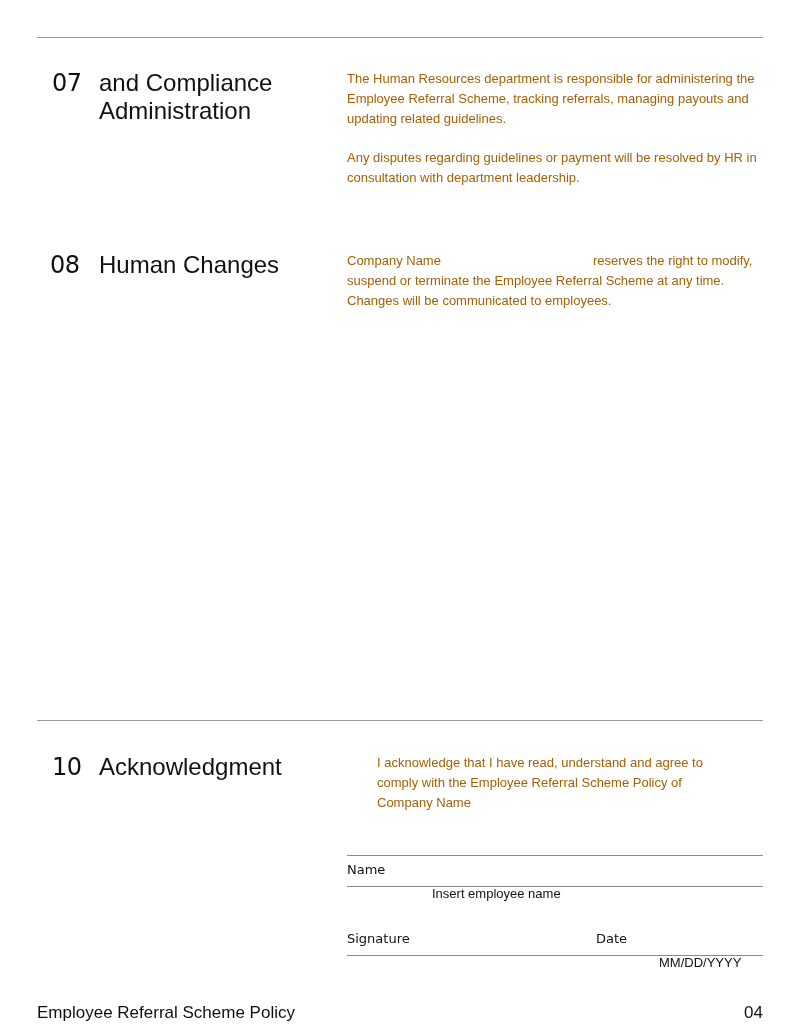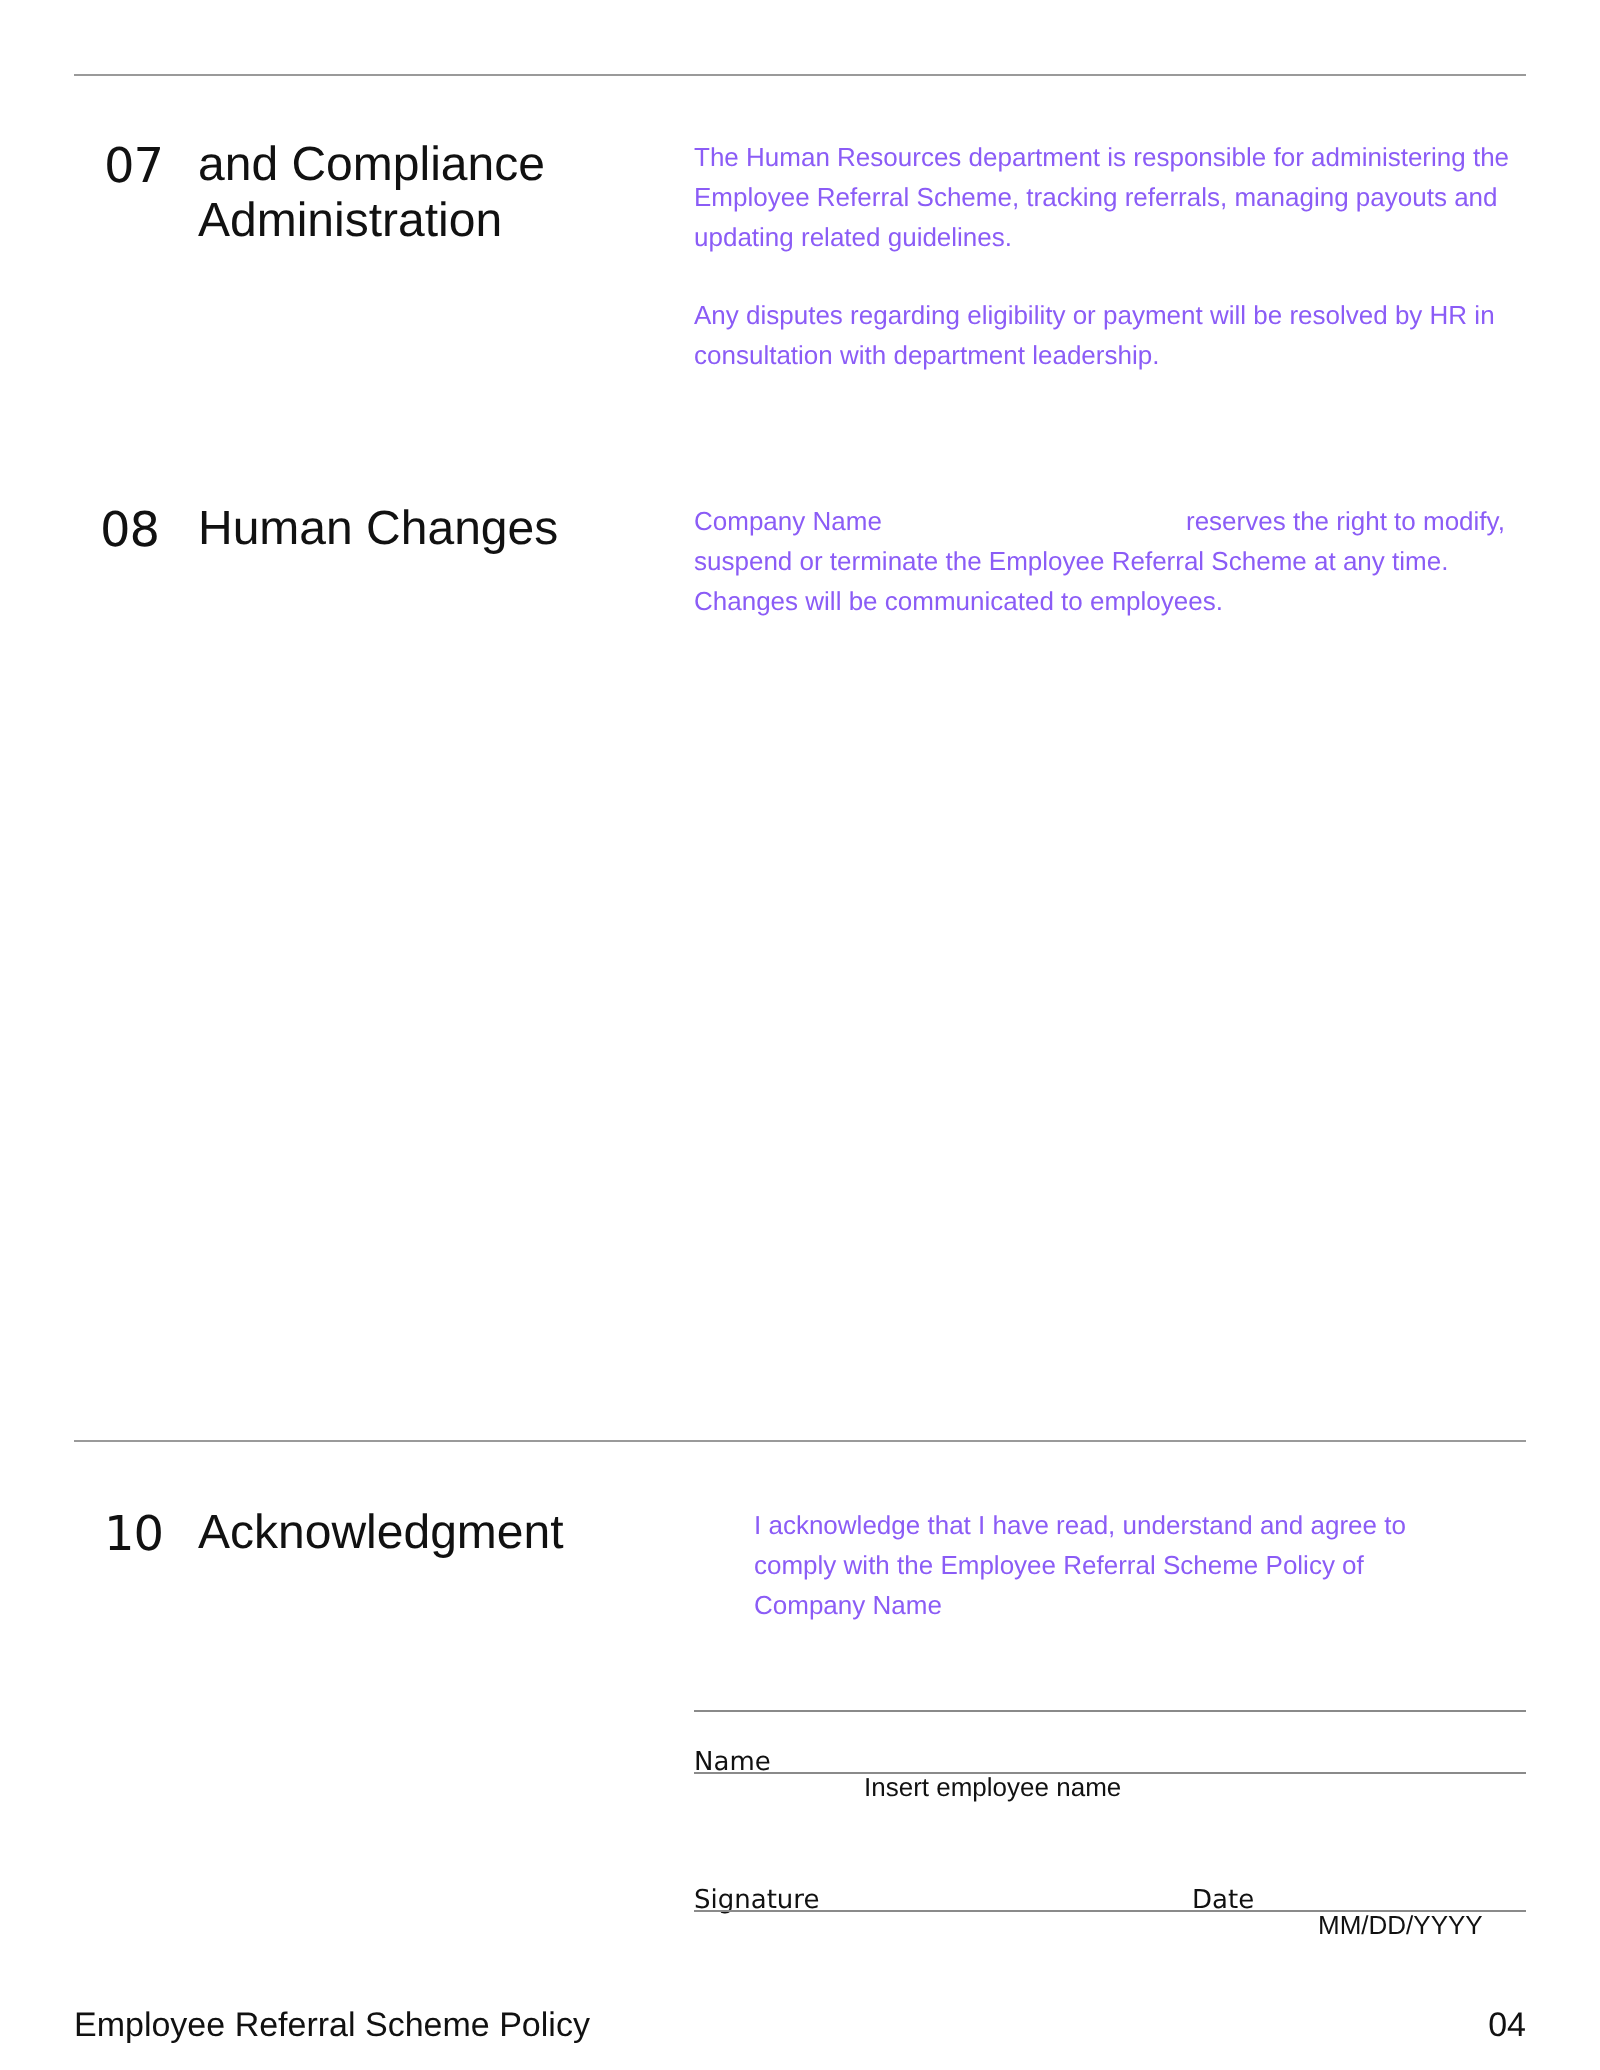--- a/index.html
+++ b/index.html
@@ -1,42 +1,42 @@
 <!DOCTYPE html>
 <html><head>
   <meta charset="utf-8">
   <style>
     html, body { margin:0; padding:0; background:#ffffff; }
     body { width:800px; height:1035px; position:relative; overflow:hidden;
       font-family:"Liberation Sans", sans-serif; color:#111111; }
     .rule { position:absolute; left:37px; width:726px; height:0; border-top:1.5px solid #9a9a9a; }
     .sec-num { position:absolute; font-family:"DejaVu Sans", sans-serif; font-size:24px; font-weight:500; color:#111; letter-spacing:-0.5px; }
     .sec-title { position:absolute; left:99px; font-size:24px; line-height:28px; color:#111; }
-    .body-text { position:absolute; left:347px; width:420px; font-size:13px; line-height:19.8px; color:#8b5cf6; }
+    .body-text { position:absolute; left:347px; width:420px; font-size:13px; line-height:19.8px; color:#a16207; }
     .para { margin:0 0 19.8px 0; }
     .inline-field { display:inline-block; width:148px; }
     .form-line { position:absolute; left:347px; width:416px; border-top:1px solid #8a8a8a; }
-    .form-label { position:absolute; font-family:"DejaVu Sans", sans-serif; font-size:13px; color:#111;margin-top:12px; }
+    .form-label { position:absolute; font-family:"DejaVu Sans", sans-serif; font-size:13px; color:#111; }
     .form-value { position:absolute; font-size:13px; color:#111;margin-top:24px; }
     .footer { position:absolute; top:1003px; font-size:17px; color:#111; }
   </style>
 </head>
 <body>
 
 <div class="rule" style="top:37px;"></div>
 
 <div>
   <div class="sec-num" style="left:52px; top:69px;">07</div>
   <div class="sec-title" style="top:69px;">
     <div>and Compliance</div>
     <div>Administration</div>
   </div>
   <div class="body-text" style="top:69px;">
     <p class="para">The Human Resources department is responsible for administering the Employee Referral Scheme, tracking referrals, managing payouts and updating related guidelines.</p>
-    <p class="para">Any disputes regarding eligibility or payment will be resolved by HR in consultation with department leadership.</p>
+    <p class="para">Any disputes regarding guidelines or payment will be resolved by HR in consultation with department leadership.</p>
   </div>
 </div>
 
 <div>
   <div class="sec-num" style="left:50px; top:251px;">08</div>
   <div class="sec-title" style="top:251px;">Human Changes</div>
   <div class="body-text" style="top:251px; width:416px;">
     <span class="inline-field" style="width:246px;"><span>Company Name</span></span><span>reserves the right to modify,</span>
     <span>suspend or terminate the Employee Referral Scheme at any time. Changes will be communicated to employees.</span>
   </div>

